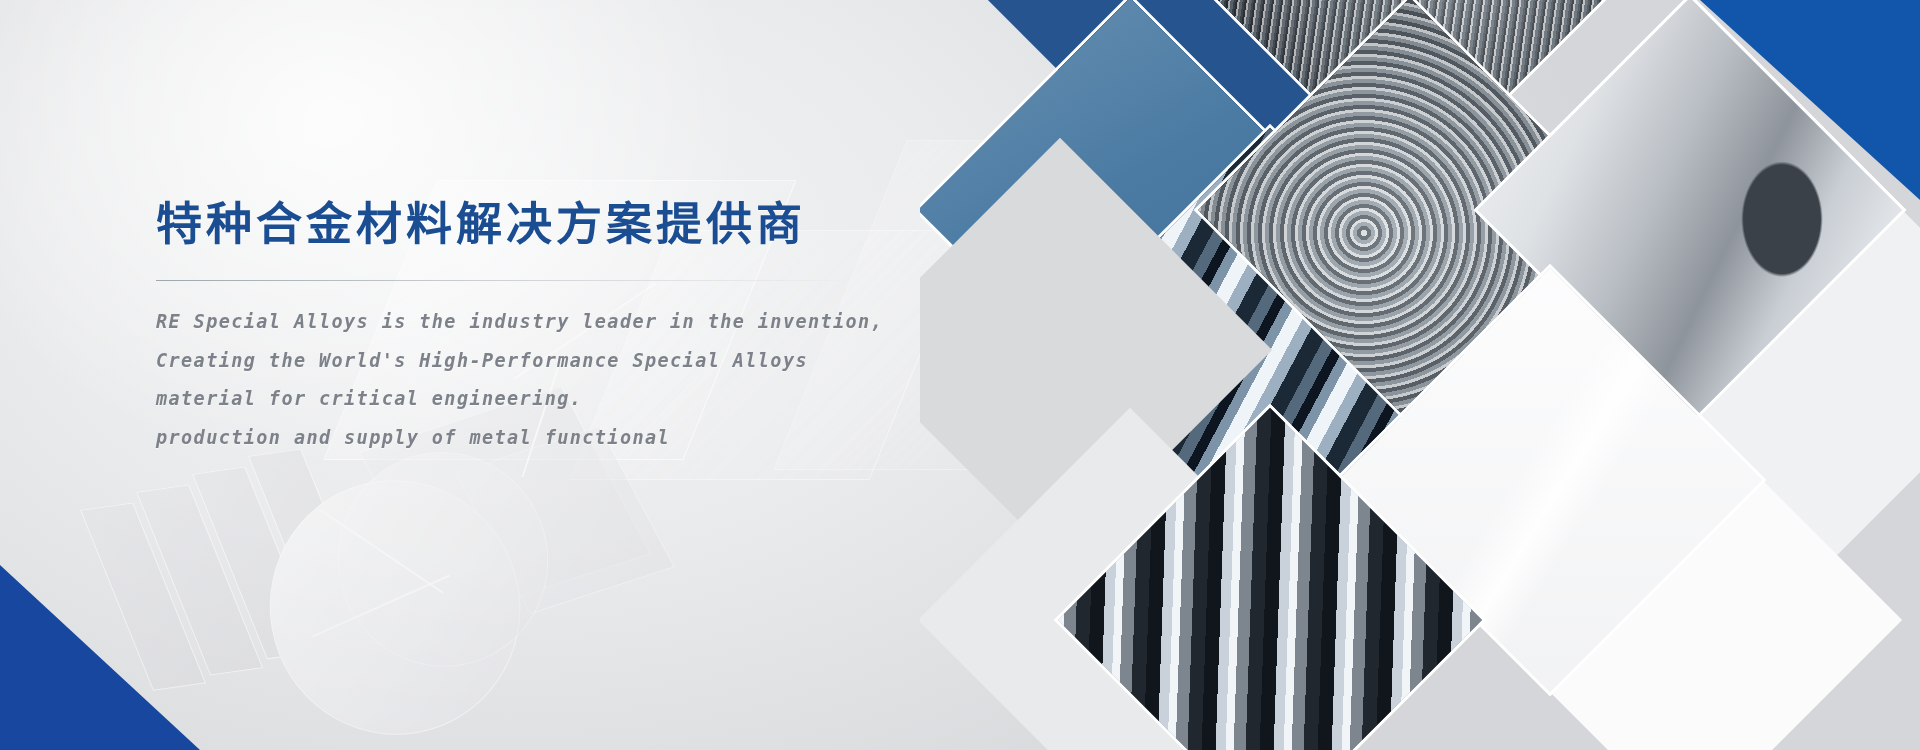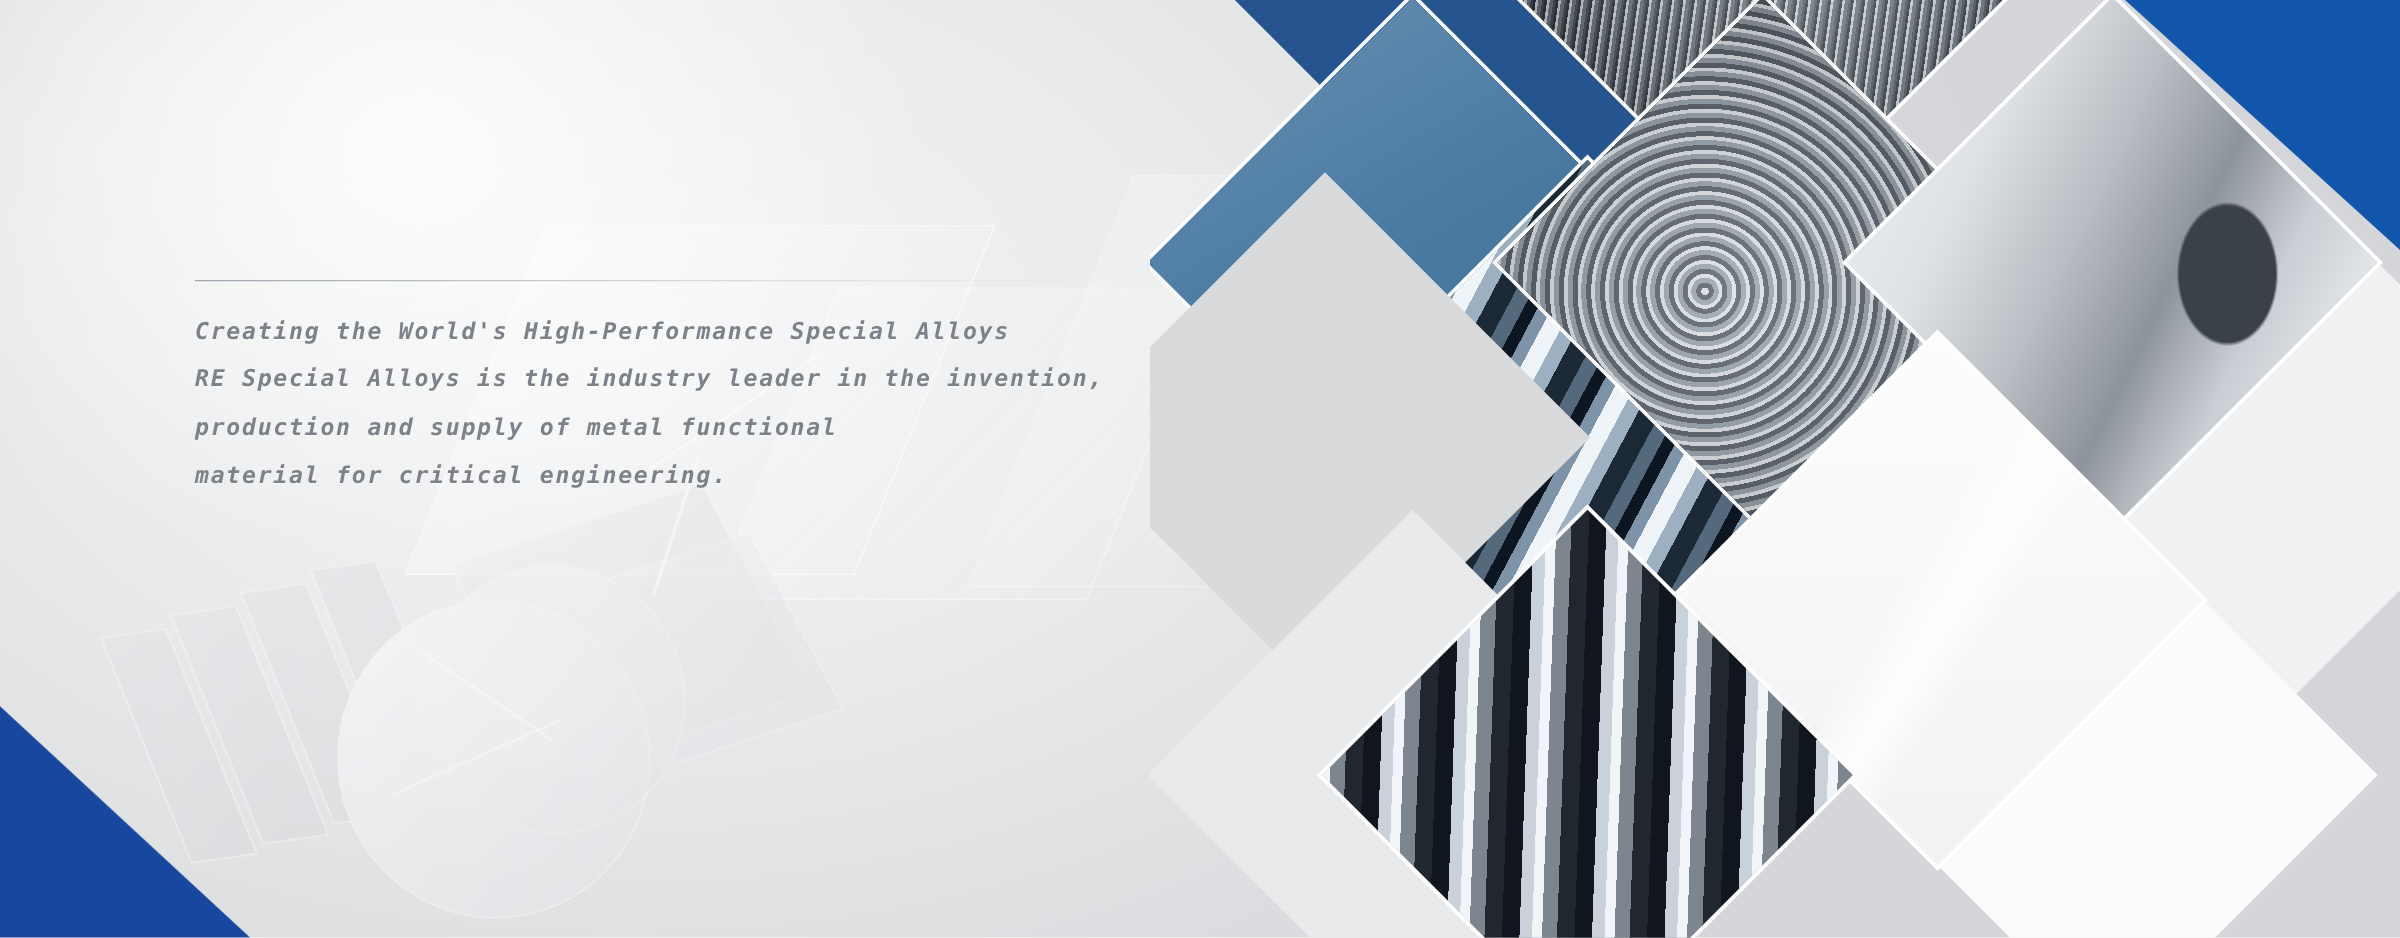--- a/index.html
+++ b/index.html
@@ -199,29 +199,30 @@
     <div class="sat-dish" style="left:200px; top:80px; width:250px; height:255px; transform:rotate(-16deg);"></div>
     <div class="sat-dish" style="left:268px; top:52px; width:210px; height:215px; transform:rotate(-16deg); opacity:.55;"></div>
     <div class="sat-line" style="left:236px; top:150px; width:150px; height:2px; transform:rotate(34deg);"></div>
     <div class="sat-line" style="left:236px; top:205px; width:150px; height:2px; transform:rotate(-24deg);"></div>
     <div class="sat-line" style="left:470px; top:-40px; width:2px; height:120px; transform:rotate(18deg);"></div>
     <div class="sat-line" style="left:430px; top:-70px; width:170px; height:2px; transform:rotate(-34deg);"></div>
   </div>
 
   <div class="content">
     <div class="headline">
+      <span class="line2">特种合金材料解决方案提供商</span>
     </div>
 
     <div class="rule"></div>
 
     <div class="sub">
+      <span class="sline">RE Special Alloys is the industry leader in the invention,</span>
       <span class="sline">Creating the World's High-Performance Special Alloys</span>
-      <span class="sline">RE Special Alloys is the industry leader in the invention,</span>
+      <span class="sline">material for critical engineering.</span>
       <span class="sline">production and supply of metal functional</span>
-      <span class="sline">material for critical engineering.</span>
     </div>
   </div>
 
   <div class="mosaic">
 
     <div class="rh" style="left:130px; top:-150px; background:#25548f;"></div>
 
     <div class="tile" style="left:60px; top:60px;">
       <div class="inner">
           <div class="px-bars-blue"></div>

